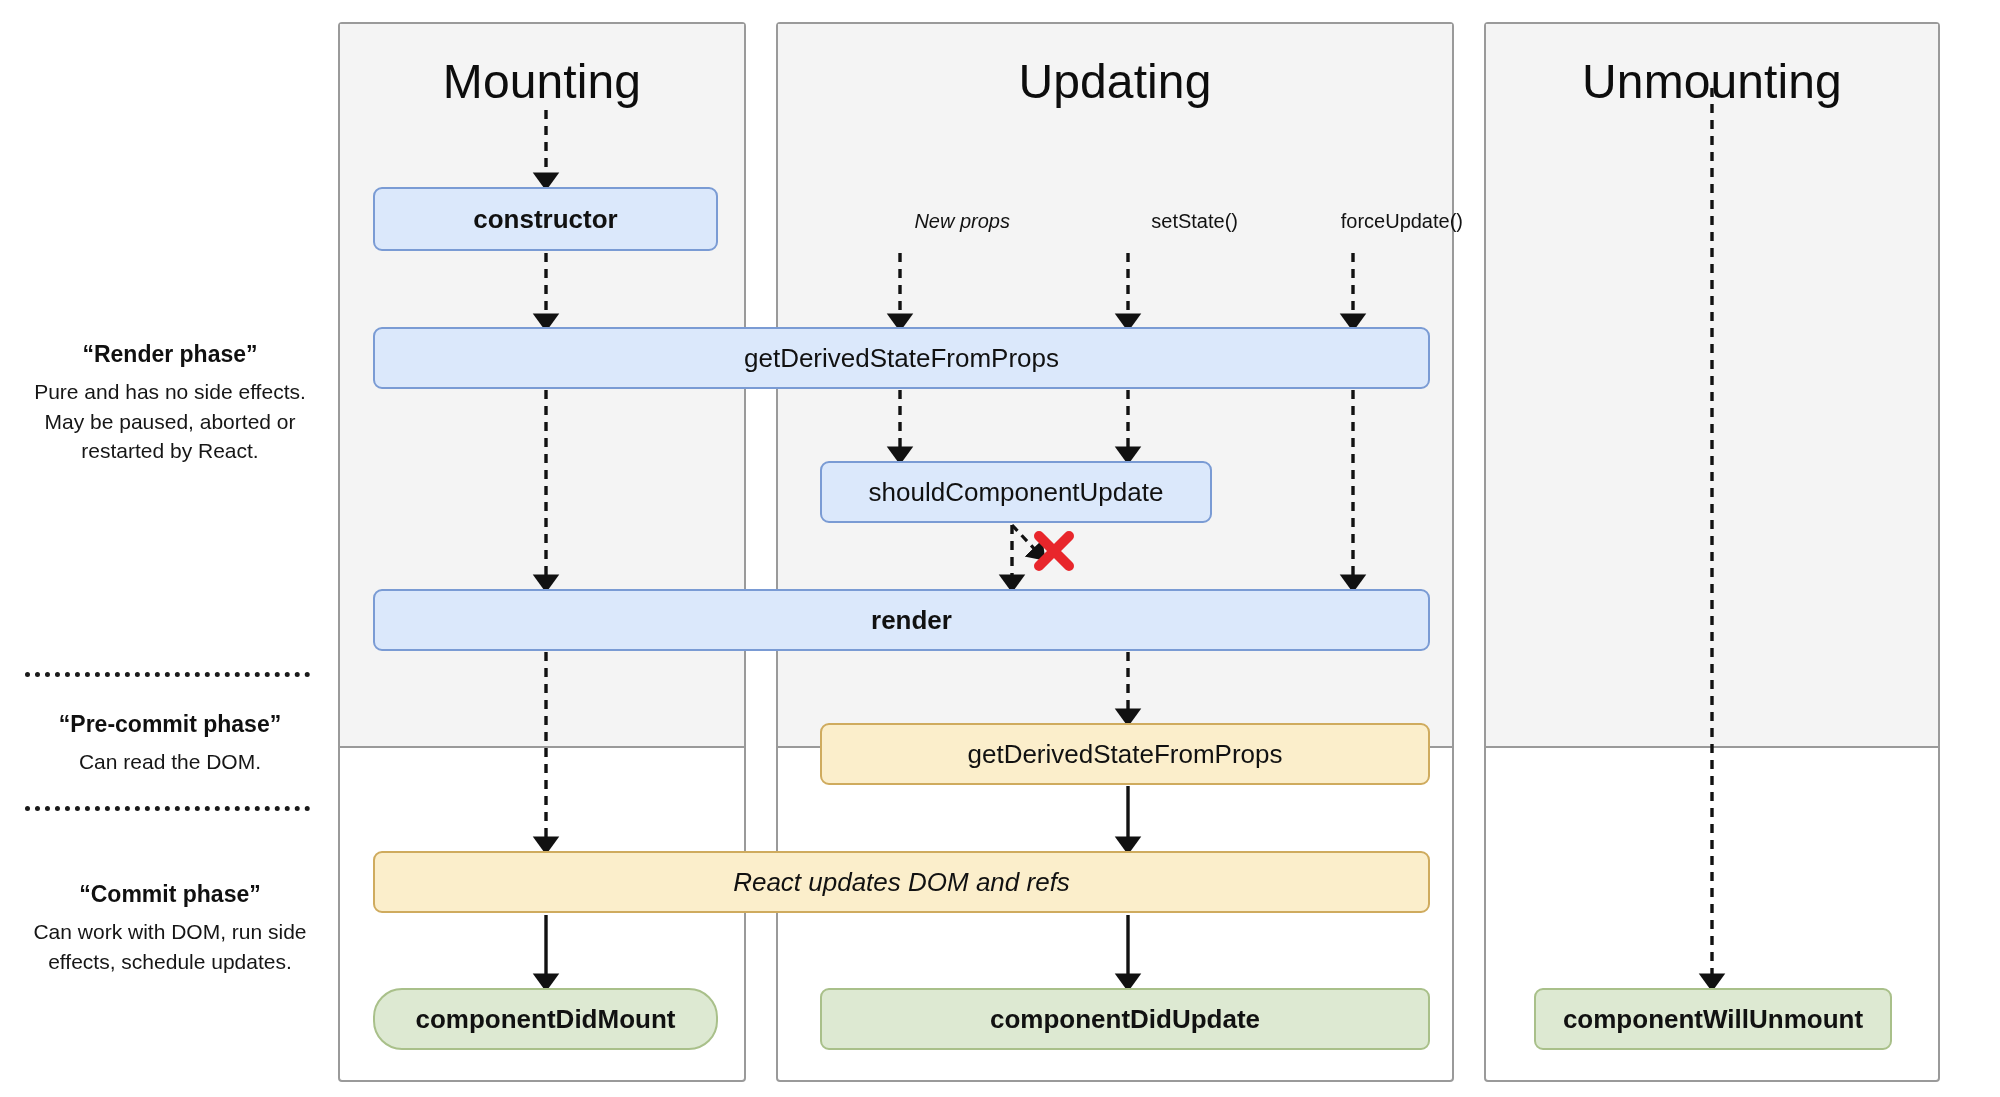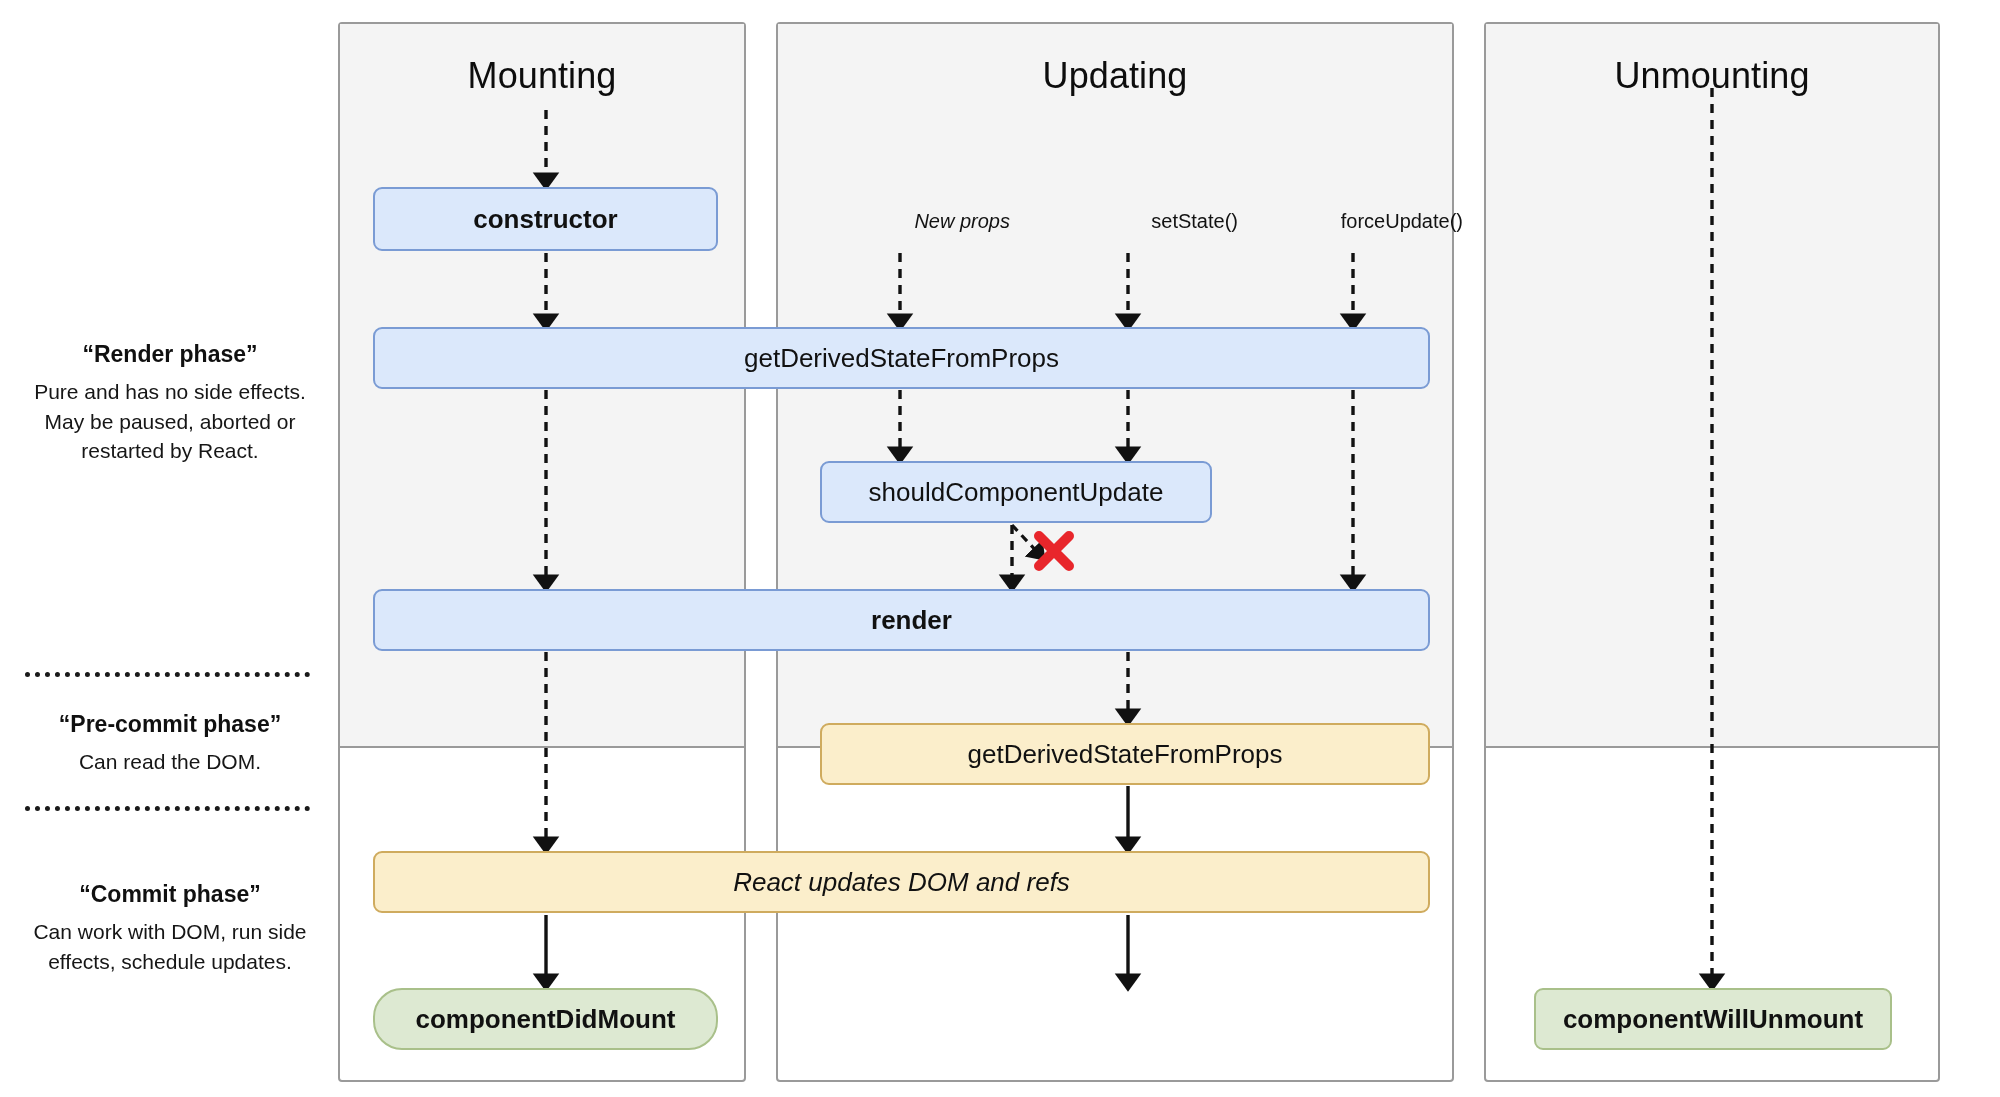--- a/index.html
+++ b/index.html
@@ -30,21 +30,21 @@
     pointer-events:none;
   }
   .col-divider{
     position:absolute;
     height:2px;
     background:#9a9a9a;
   }
   .col-title{
     position:absolute;
     text-align:center;
-    font-size:36px;
+    font-size:48px;
     font-weight:400;
     letter-spacing:.1px;
     color:#0d0d0d;
     line-height:1;
   }
 
   
   .legend-block{position:absolute;text-align:center;}
   .legend-title{
     font-size:23px;
@@ -198,16 +198,17 @@
   <div class="node blue" style="left:820px;top:461px;width:392px;height:62px;">shouldComponentUpdate</div>
 
   <div class="node blue bold" style="left:373px;top:589px;width:1057px;height:62px;padding-left:20px;">render</div>
 
   <div class="node yellow" style="left:820px;top:723px;width:610px;height:62px;">getDerivedStateFromProps</div>
 
   <div class="node yellow italic" style="left:373px;top:851px;width:1057px;height:62px;">React updates DOM and refs</div>
 
   <div class="node green bold" style="left:373px;top:988px;width:345px;height:62px;border-radius:29px;">componentDidMount</div>
 
+  <div class="node green bold" style="left:820px;top:988px;width:610px;height:62px;">componentDidUpdate</div>
 
   <div class="node green bold" style="left:1534px;top:988px;width:358px;height:62px;">componentWillUnmount</div>
 
 </div>
 
 </body></html>

